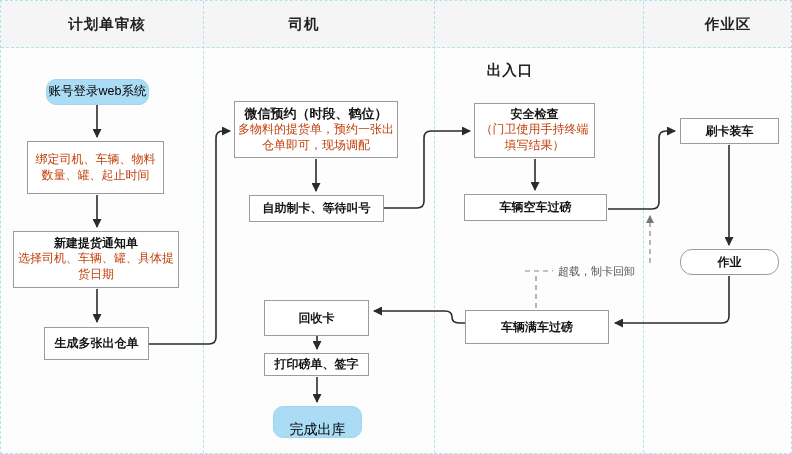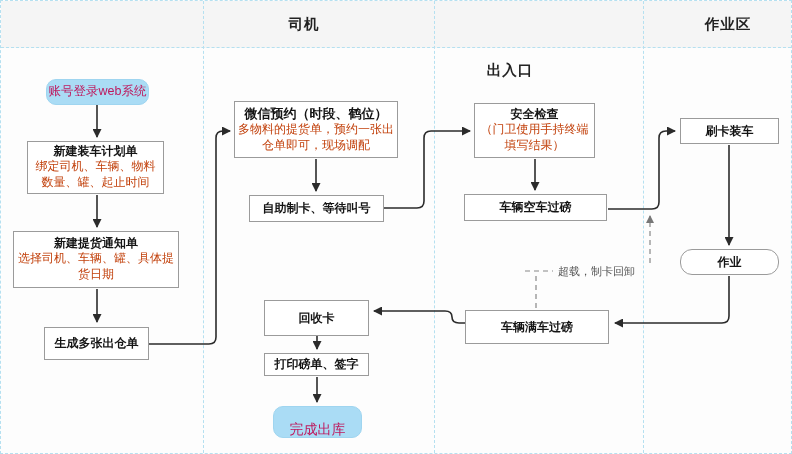--- a/index.html
+++ b/index.html
@@ -30,21 +30,21 @@
     border:1px solid #9b9b9b;display:flex;flex-direction:column;
     justify-content:center;align-items:center;text-align:center;
     padding:1px 3px;
   }
   .node .t{font-weight:bold;font-size:12px;color:#141414;line-height:1.25;white-space:nowrap;}
   .node .t.small{font-size:13px;white-space:normal;}
   .node .s{font-size:12px;color:#c2410c;line-height:1.3;}
   .node.accent{
     background:#aadcf5;border:1px solid #9fd5f0;border-radius:10px;color:#50707f;
   }
-  .node.accent .t{font-weight:normal;color:#be185d;}
+  .node.accent .t{font-weight:normal;color:#000000;}
 
   
   .n-login{left:45px;top:78px;width:103px;height:26px;}
   .n-login .t{font-size:12.5px;}
   .n-plan{left:26px;top:140px;width:137px;height:53px;}
   .n-notice{left:12px;top:230px;width:166px;height:57px;}
   .n-generate{left:43px;top:326px;width:105px;height:33px;}
   
   .n-wechat{left:233px;top:100px;width:164px;height:57px;}
   .n-selfcard{left:248px;top:194px;width:135px;height:27px;}
@@ -68,20 +68,21 @@
 </head>
 <body>
 
 <div class="canvas">
 
   <div class="header-band"></div>
   <div class="lane-divider ld1"></div>
   <div class="lane-divider ld2"></div>
   <div class="lane-divider ld3"></div>
 
+  <div class="lane-label ll1">计划单审核</div>
   <div class="lane-label ll2">司机</div>
   <div class="lane-label ll3">出入口</div>
   <div class="lane-label ll4">作业区</div>
 
   <svg class="connectors" width="792" height="454" viewBox="0 0 792 454">
     <defs>
       <marker id="ah" markerUnits="userSpaceOnUse" markerWidth="9" markerHeight="9" refX="8" refY="4.5" orient="auto">
         <path d="M0,0 L9,4.5 L0,9 Z" fill="#2b2b2b"></path>
       </marker>
       <marker id="ahg" markerUnits="userSpaceOnUse" markerWidth="8" markerHeight="8" refX="7" refY="4" orient="auto">
@@ -107,21 +108,20 @@
       <path d="M535,307 V272"></path>
       <path d="M524,270 H552"></path>
       <path d="M649,262 V215" marker-end="url(#ahg)"></path>
     </g>
   </svg>
 
   <div class="node accent n-login">
     <span class="t">账号登录web系统</span>
   </div>
   <div class="node n-plan">
-    <span class="t">新建装车计划单</span>
     <span class="s">绑定司机、车辆、物料数量、罐、起止时间</span>
   </div>
   <div class="node n-notice">
     <span class="t">新建提货通知单</span>
     <span class="s">选择司机、车辆、罐、具体提货日期</span>
   </div>
   <div class="node n-generate">
     <span class="t">生成多张出仓单</span>
   </div>
 

